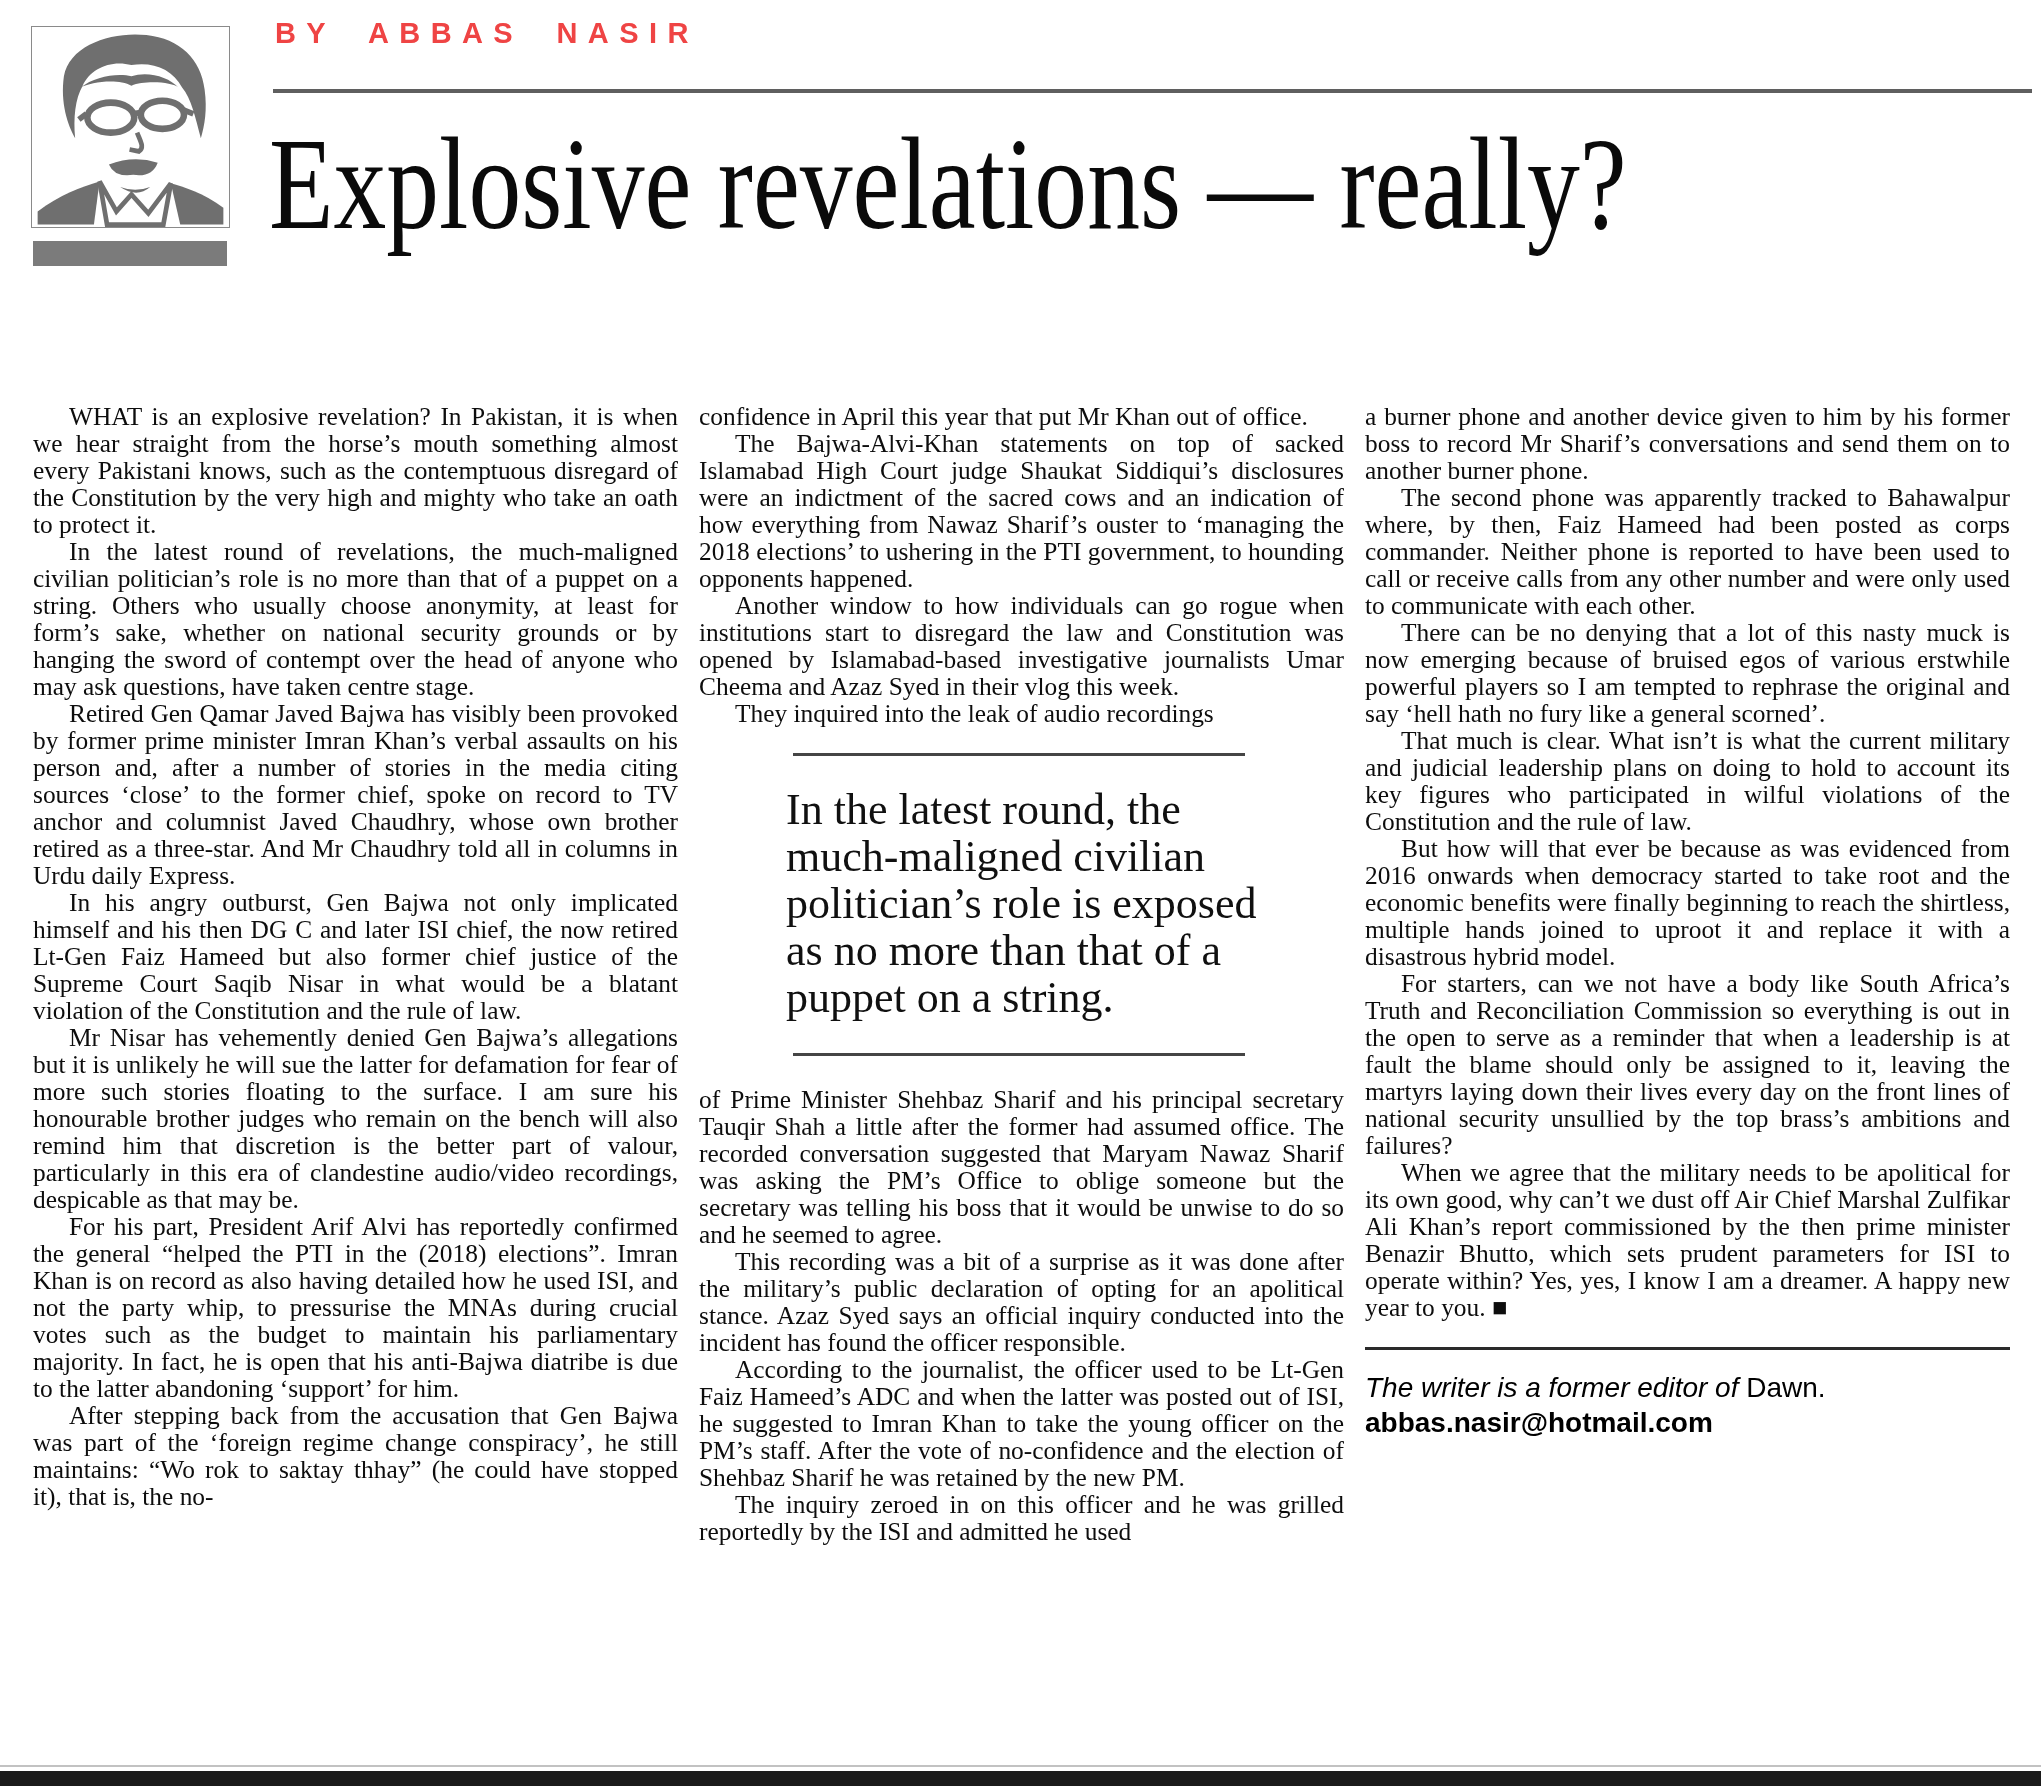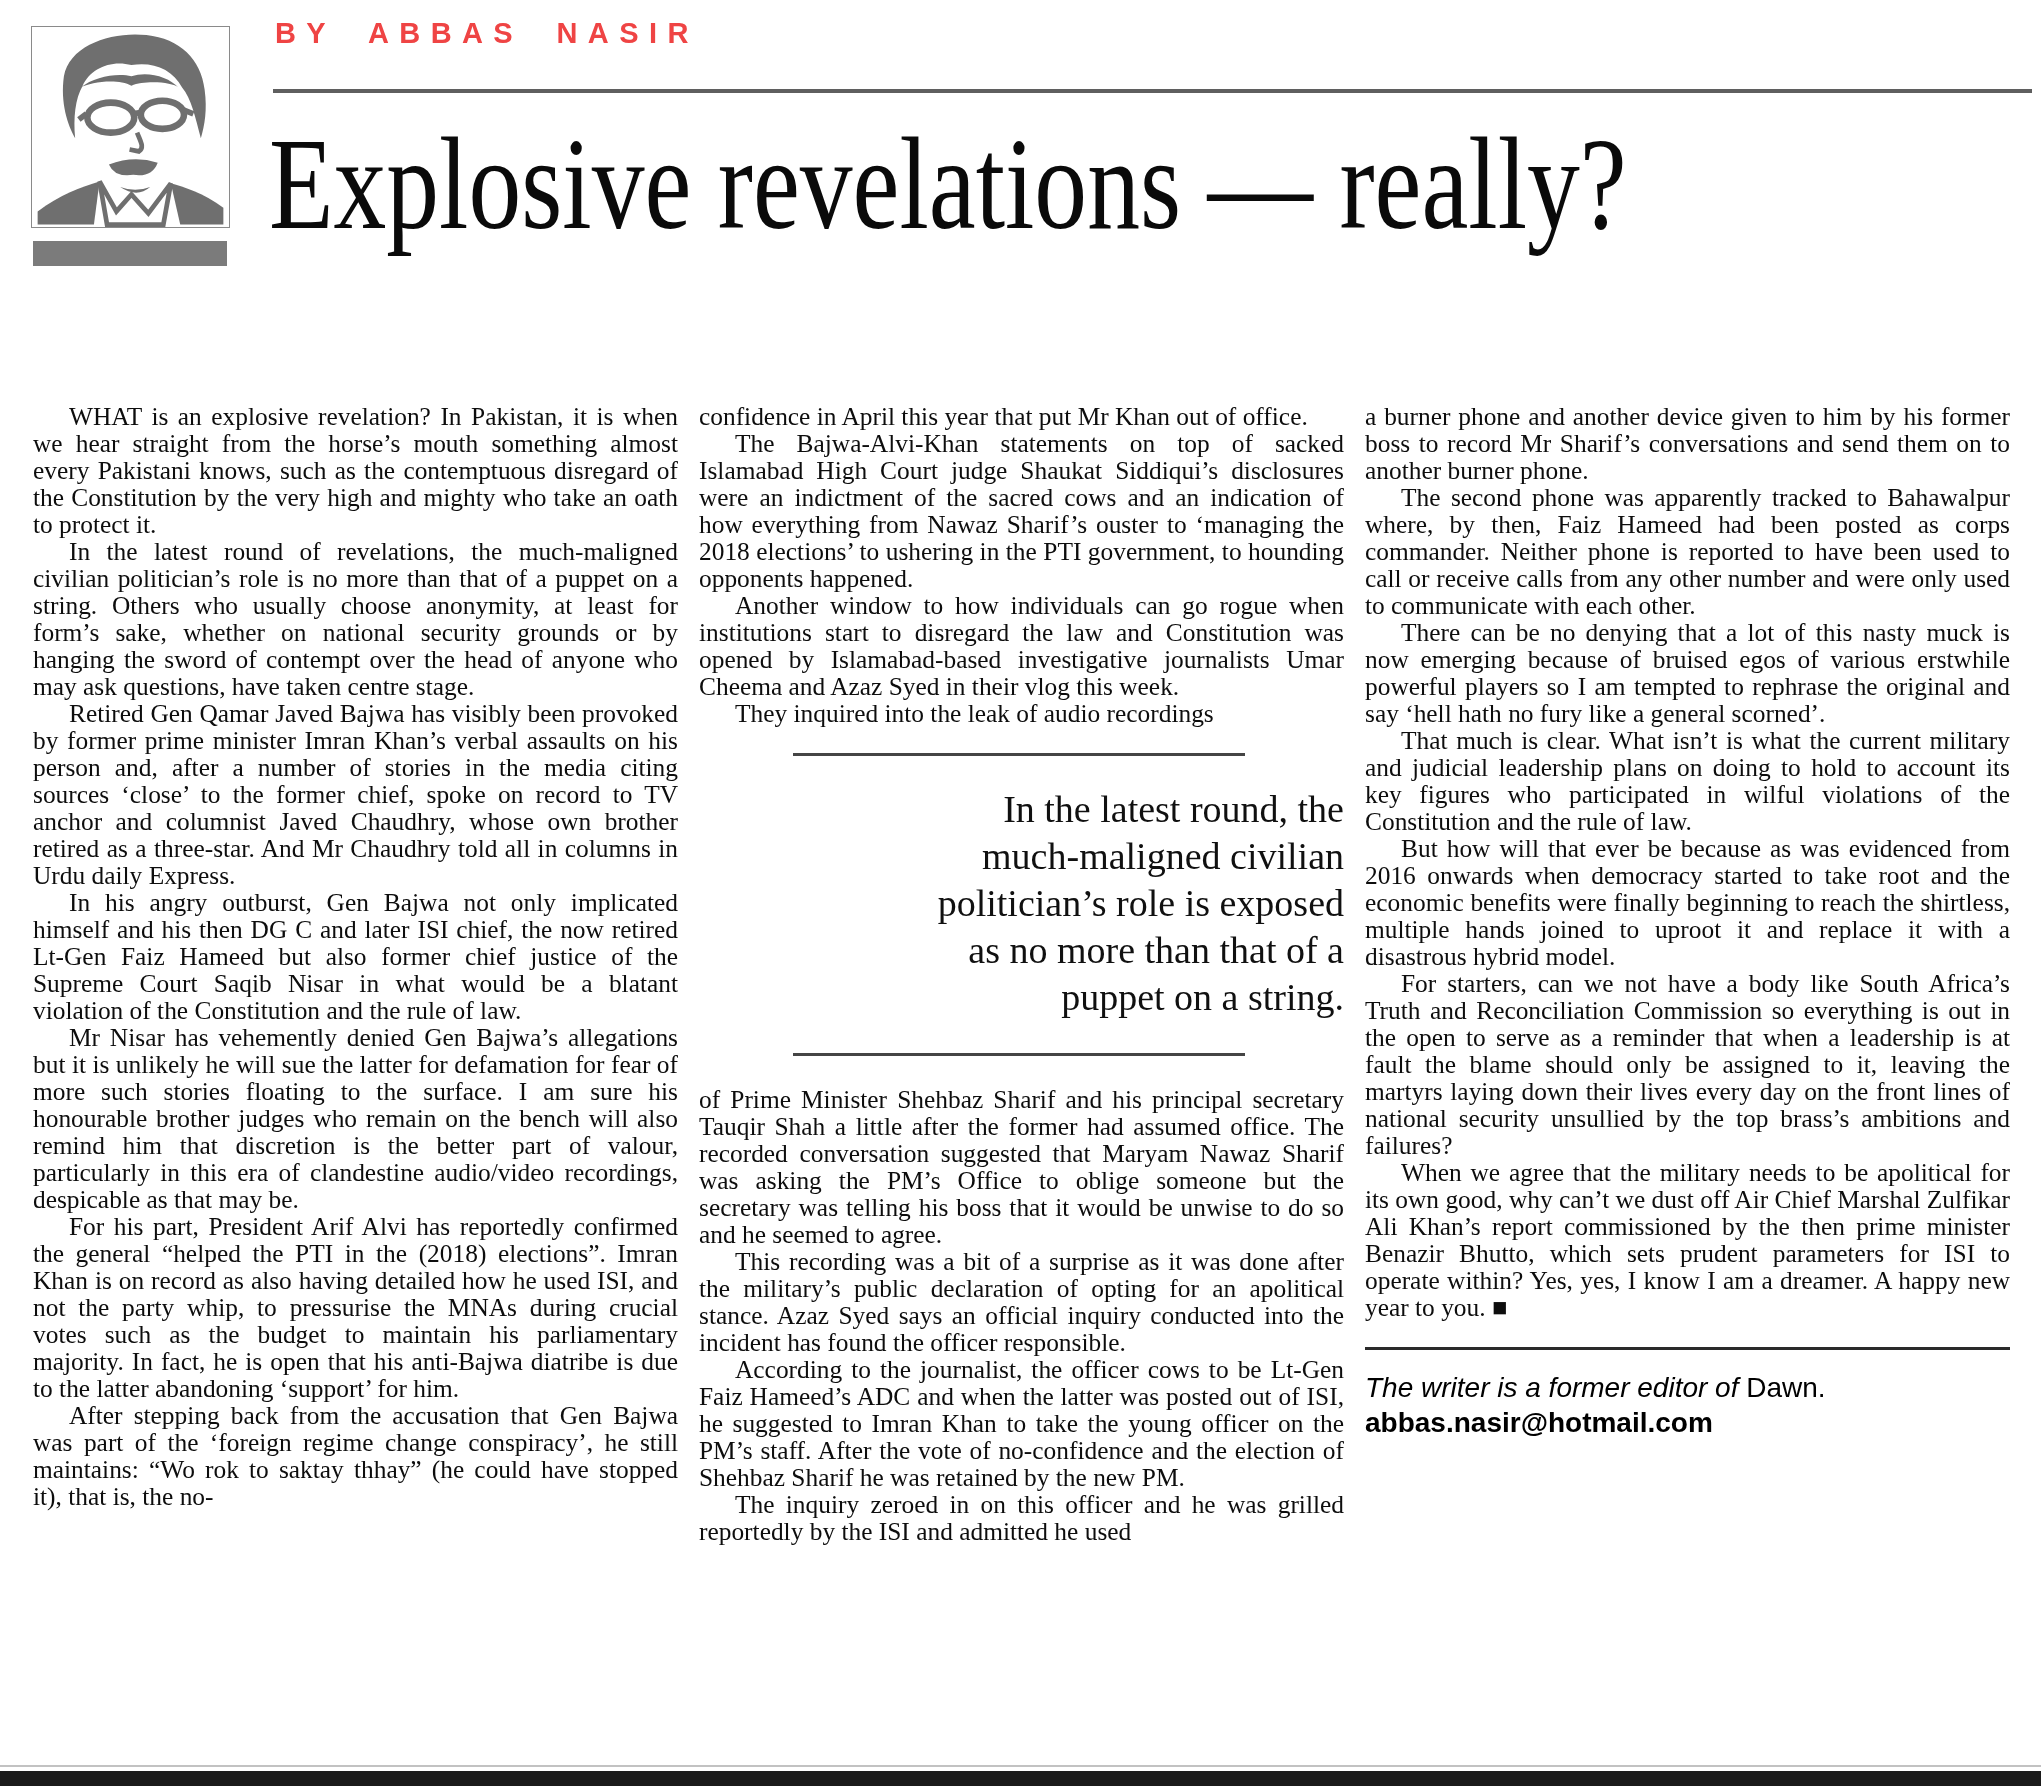--- a/index.html
+++ b/index.html
@@ -45,22 +45,22 @@
   }
   .col { width: 645px; font-size: 25.4px; line-height: 27px; text-align: justify; }
   .para { margin: 0; }
   .para.indent { text-indent: 36px; }
   .it { }
   .pq-rule { height: 2.8px; background: #454545; width: 452px; margin-left: 94px; }
   .pq-rule.top { margin-top: 26px; }
   .pq-rule.bottom { margin-bottom: 30px; }
   .pq-text {
     margin: 30px 0 32px 87px;
-    font-size: 38px; line-height: 47px;
-    white-space: pre-line; text-align: right; color: #101010;
+    font-size: 44px; line-height: 47px;
+    white-space: pre-line; text-align: left; color: #101010;
   }
   .credit { margin-top: 26px; text-align: left; font-family: "Liberation Sans", sans-serif; }
   .credit-rule { height: 2.8px; background: #2a2a2a; width: 100%; margin-bottom: 24.5px; }
   .credit-line { font-size: 28px; font-style: italic; color: #000; }
   .credit-line .roman { font-style: normal; }
   .credit-email { font-size: 28px; font-weight: bold; margin-top: 7.5px; color: #000; }
   .bottom-thin { position: absolute; left: 0; top: 1765px; width: 2041px; height: 1.9px; background: #c2c2c2; }
   .bottom-bar  { position: absolute; left: 0; top: 1771px; width: 2041px; height: 15px; background: #1b1b1b; }
 </style>
 </head>
@@ -114,21 +114,21 @@
       <div class="pq-text">In the latest round, the
 much-maligned civilian
 politician’s role is exposed
 as no more than that of a
 puppet on a string.</div>
       <div class="pq-rule bottom"></div>
     </div>
     <div>
         <p class="para"><span>of Prime Minister Shehbaz Sharif and his principal secretary Tauqir Shah a little after the former had assumed office. The recorded conversation suggested that Maryam Nawaz Sharif was asking the PM’s Office to oblige someone but the secretary was telling his boss that it would be unwise to do so and he seemed to agree.</span></p>
         <p class="para indent"><span>This recording was a bit of a surprise as it was done after the military’s public declaration of opting for an apolitical stance. Azaz Syed says an official inquiry conducted into the incident has found the officer responsible.</span></p>
-        <p class="para indent"><span>According to the journalist, the officer cows to be Lt-Gen Faiz Hameed’s ADC and when the latter was posted out of ISI, he suggested to Imran Khan to take the young officer on the PM’s staff. After the vote of no-confidence and the election of Shehbaz Sharif he was retained by the new PM.</span></p>
+        <p class="para indent"><span>According to the journalist, the officer used to be Lt-Gen Faiz Hameed’s ADC and when the latter was posted out of ISI, he suggested to Imran Khan to take the young officer on the PM’s staff. After the vote of no-confidence and the election of Shehbaz Sharif he was retained by the new PM.</span></p>
         <p class="para indent"><span>The inquiry zeroed in on this officer and he was grilled reportedly by the ISI and admitted he used</span></p>
       </div>
   </div>
   <div class="col">
     <div>
         <p class="para"><span>a burner phone and another device given to him by his former boss to record Mr Sharif’s conversations and send them on to another burner phone.</span></p>
         <p class="para indent"><span>The second phone was apparently tracked to Bahawalpur where, by then, Faiz Hameed had been posted as corps commander. Neither phone is reported to have been used to call or receive calls from any other number and were only used to communicate with each other.</span></p>
         <p class="para indent"><span>There can be no denying that a lot of this nasty muck is now emerging because of bruised egos of various erstwhile powerful players so I am tempted to rephrase the original and say ‘hell hath no fury like a general scorned’.</span></p>
         <p class="para indent"><span>That much is clear. What isn’t is what the current military and judicial leadership plans on doing to hold to account its key figures who participated in wilful violations of the Constitution and the rule of law.</span></p>
         <p class="para indent"><span>But how will that ever be because as was evidenced from 2016 onwards when democracy started to take root and the economic benefits were finally beginning to reach the shirtless, multiple hands joined to uproot it and replace it with a disastrous hybrid model.</span></p>

